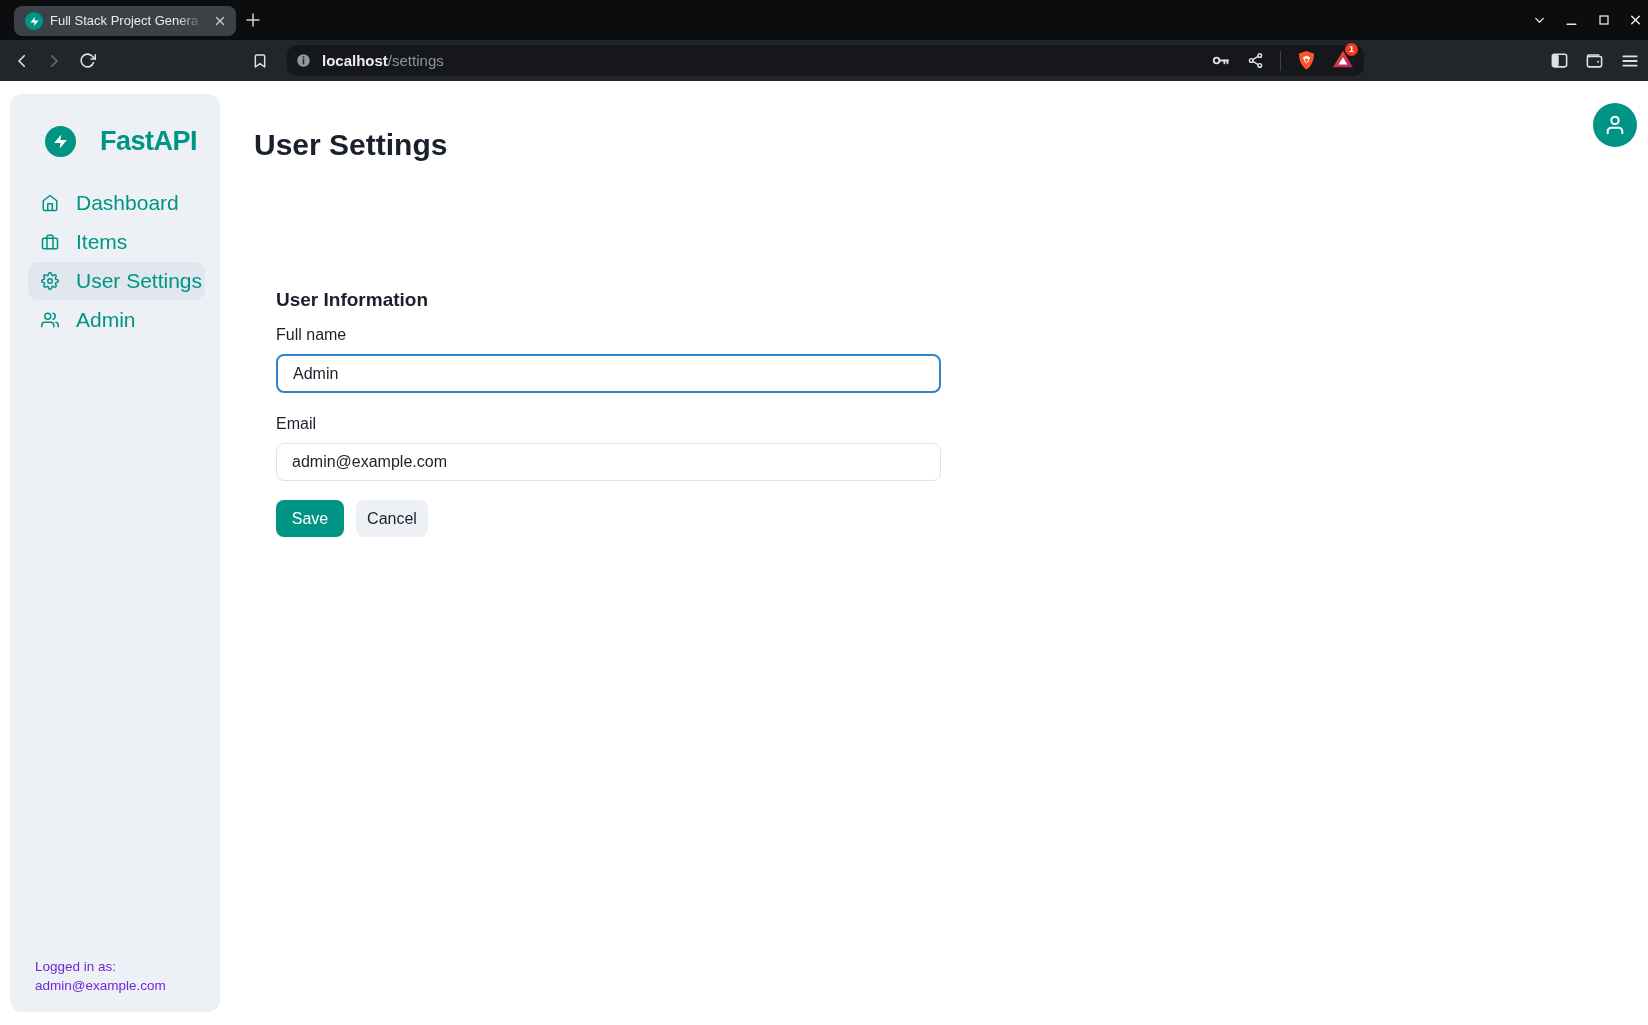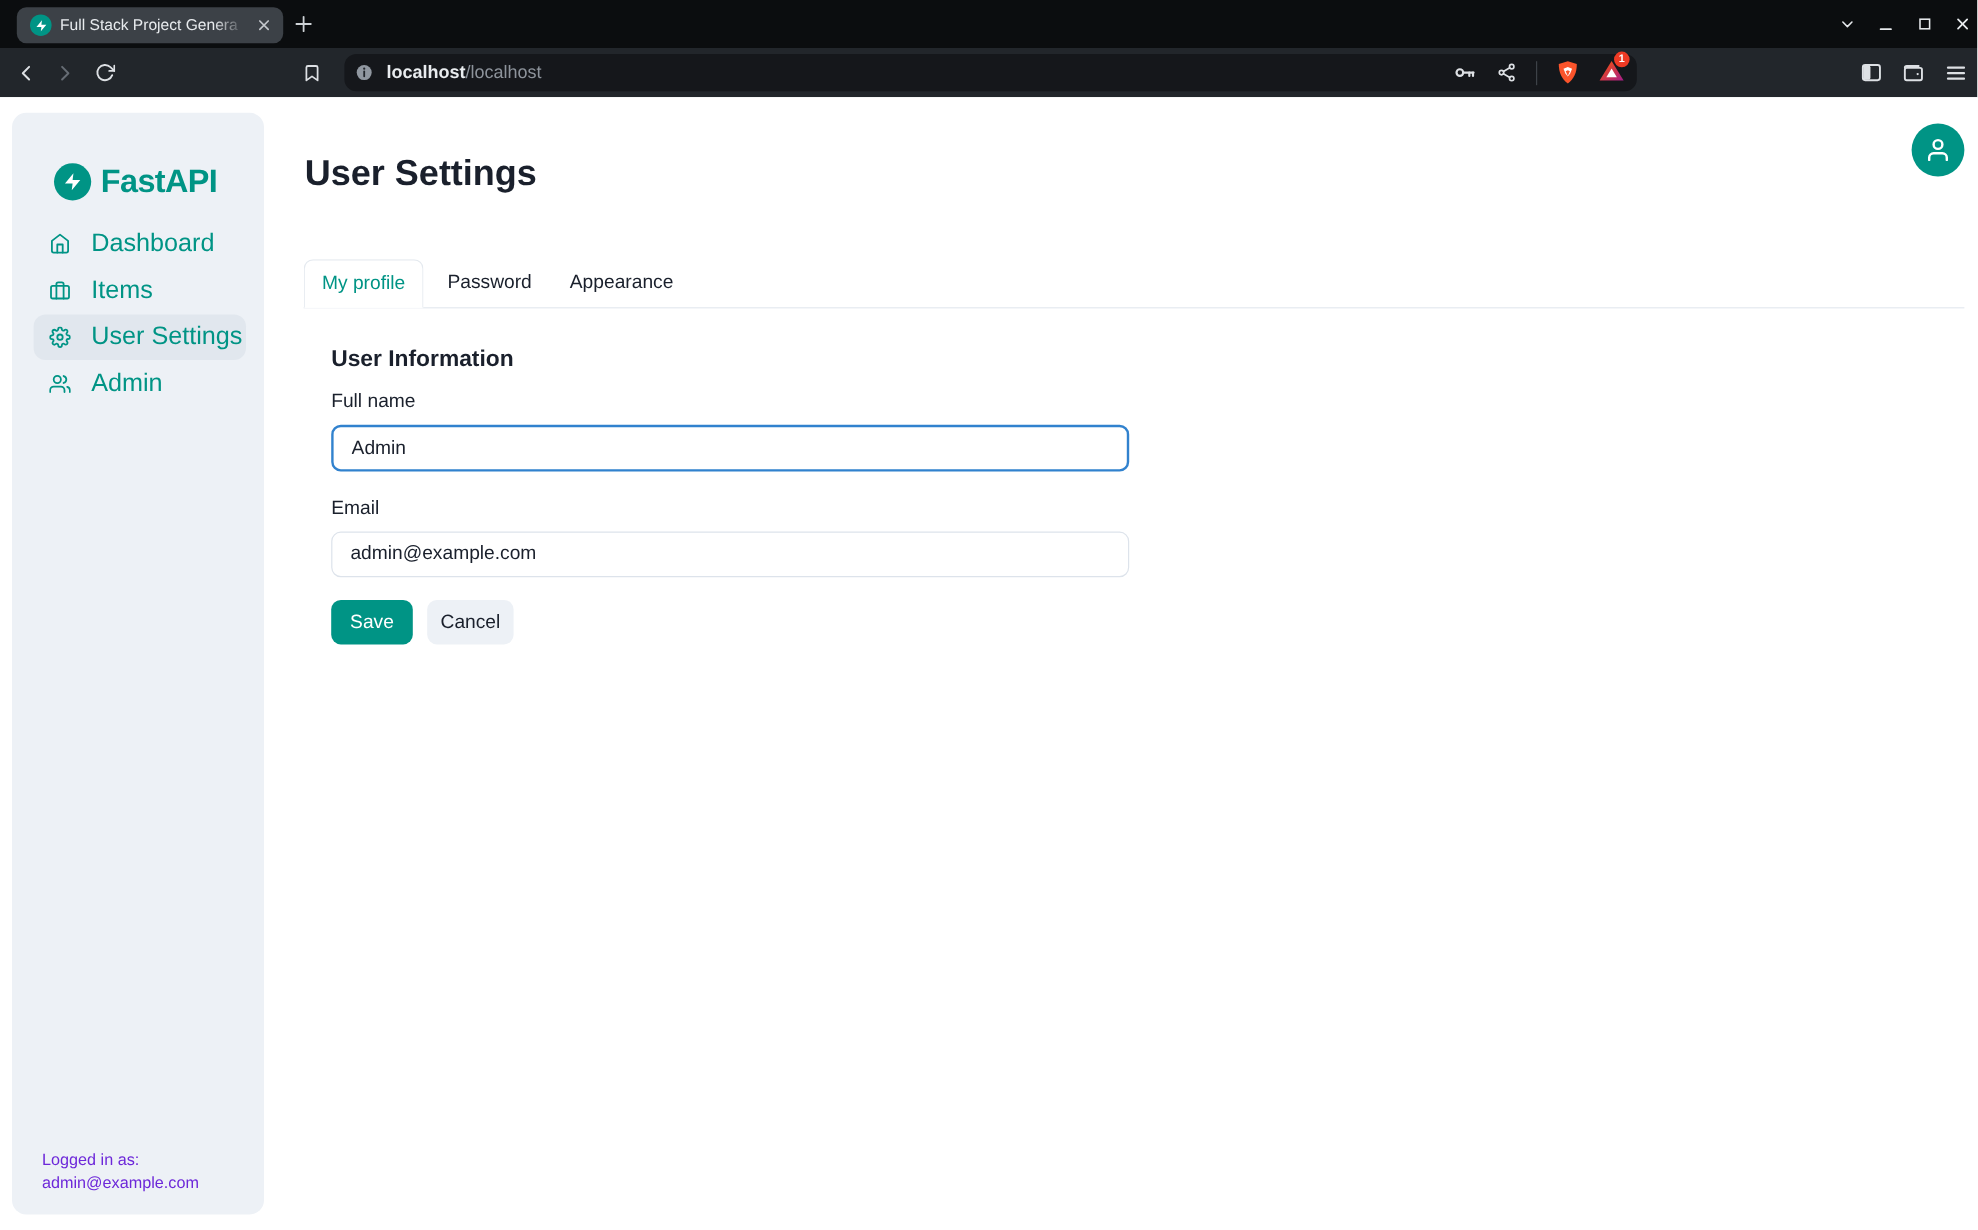--- a/index.html
+++ b/index.html
@@ -29,21 +29,21 @@
   .urlbar-right { position:absolute; right:10px; top:0; height:31px; display:flex; align-items:center; gap:16px; }
   .vdiv { width:1px; height:20px; background:#3d4248; }
   .rewards-wrap { position:relative; width:22px; height:24px; }
   .rewards-badge { position:absolute; right:-4px; top:-6px; min-width:13px; height:13px; border-radius:7px; background:#ef3a24; color:#fff; font-size:9px; font-weight:700; display:flex; align-items:center; justify-content:center; padding:0 3px; }
   .toolbar-right { position:absolute; right:8px; top:0; height:41px; display:flex; align-items:center; gap:16px; color:#dde0e4; }
 
   
   .page { position:absolute; left:0; top:81px; width:1648px; height:944px; background:#fff; }
 
   .sidebar { position:absolute; left:10px; top:13px; width:210px; height:918px; background:#edf1f6; border-radius:12px; }
-  .brand { position:absolute; left:35px; top:42px; display:flex; align-items:flex-end; gap:8px; }
+  .brand { position:absolute; left:35px; top:32px; display:flex; align-items:flex-end; gap:24px; }
   .brand-mark { width:31px; height:31px; border-radius:50%; background:#009485; display:flex; align-items:center; justify-content:center; }
   .brand-name { font-size:27px; font-weight:700; color:#009485; letter-spacing:-0.5px; }
   .nav { position:absolute; left:18px; top:90px; width:177px; }
   .nav-item { position:relative; height:38px; margin-bottom:1px; display:flex; align-items:center; border-radius:10px; color:#009485; }
   .nav-item .ni-icon { position:absolute; left:13px; width:18px; height:18px; }
   .nav-item .ni-label { position:absolute; left:48px; font-size:21px; }
   .nav-item.active { background:#e1e7ee; }
   .sidebar-footer { position:absolute; left:25px; bottom:17px; font-size:13.5px; color:#6d28d9; line-height:19px; }
 
   .avatar-btn { position:absolute; left:1593px; top:22px; width:44px; height:44px; border-radius:50%; background:#009485; display:flex; align-items:center; justify-content:center; }
@@ -148,21 +148,21 @@
     </span>
 
     <div class="urlbar">
       <span class="info-badge">
         <svg width="15" height="15" viewBox="0 0 24 24">
             <circle cx="12" cy="12" r="10" fill="#9097a0"></circle>
             <line x1="12" y1="10.5" x2="12" y2="17" stroke="#22262b" stroke-width="2.4" stroke-linecap="round"></line>
             <circle cx="12" cy="6.8" r="1.5" fill="#22262b"></circle>
           </svg>
       </span>
-      <span class="url-text"><span class="url-host">localhost</span><span class="url-path">/localhost</span></span>
+      <span class="url-text"><span class="url-host">localhost</span><span class="url-path">/settings</span></span>
       <div class="urlbar-right">
         <span style="color:#dde0e4;">
           <svg width="21" height="21" viewBox="0 0 24 24" fill="none" stroke="currentColor" stroke-width="2.1" stroke-linecap="round">
               <circle cx="7.5" cy="12" r="3.2"></circle>
               <line x1="11" y1="12" x2="20.5" y2="12"></line>
               <line x1="16.5" y1="12" x2="16.5" y2="15.2"></line>
               <line x1="20" y1="12" x2="20" y2="15.2"></line>
             </svg>
         </span>
         <span style="color:#dde0e4;">
@@ -285,27 +285,20 @@
       <span>
         <svg width="22" height="22" viewBox="0 0 24 24" fill="none" stroke="#fff" stroke-width="2.2" stroke-linecap="round" stroke-linejoin="round">
             <path d="M20 21v-2a4 4 0 0 0-4-4H8a4 4 0 0 0-4 4v2"></path>
             <circle cx="12" cy="7" r="4"></circle>
           </svg>
       </span>
     </div>
 
     <h1 class="page-title">User Settings</h1>
 
-    <div class="tabs">
-      <div class="tabstrip">
-        <div class="tab-item t1 active">My profile</div>
-        <div class="tab-item t2">Password</div>
-        <div class="tab-item t3">Appearance</div>
-      </div>
-    </div>
 
     <div class="section-heading">User Information</div>
 
     <label class="field-label lbl-fullname">Full name</label>
     <input class="text-input input-fullname" type="text" value="Admin" style="">
 
     <label class="field-label lbl-email">Email</label>
     <input class="text-input input-email" type="text" value="admin@example.com" style="">
 
     <button class="btn btn-save">Save</button>

